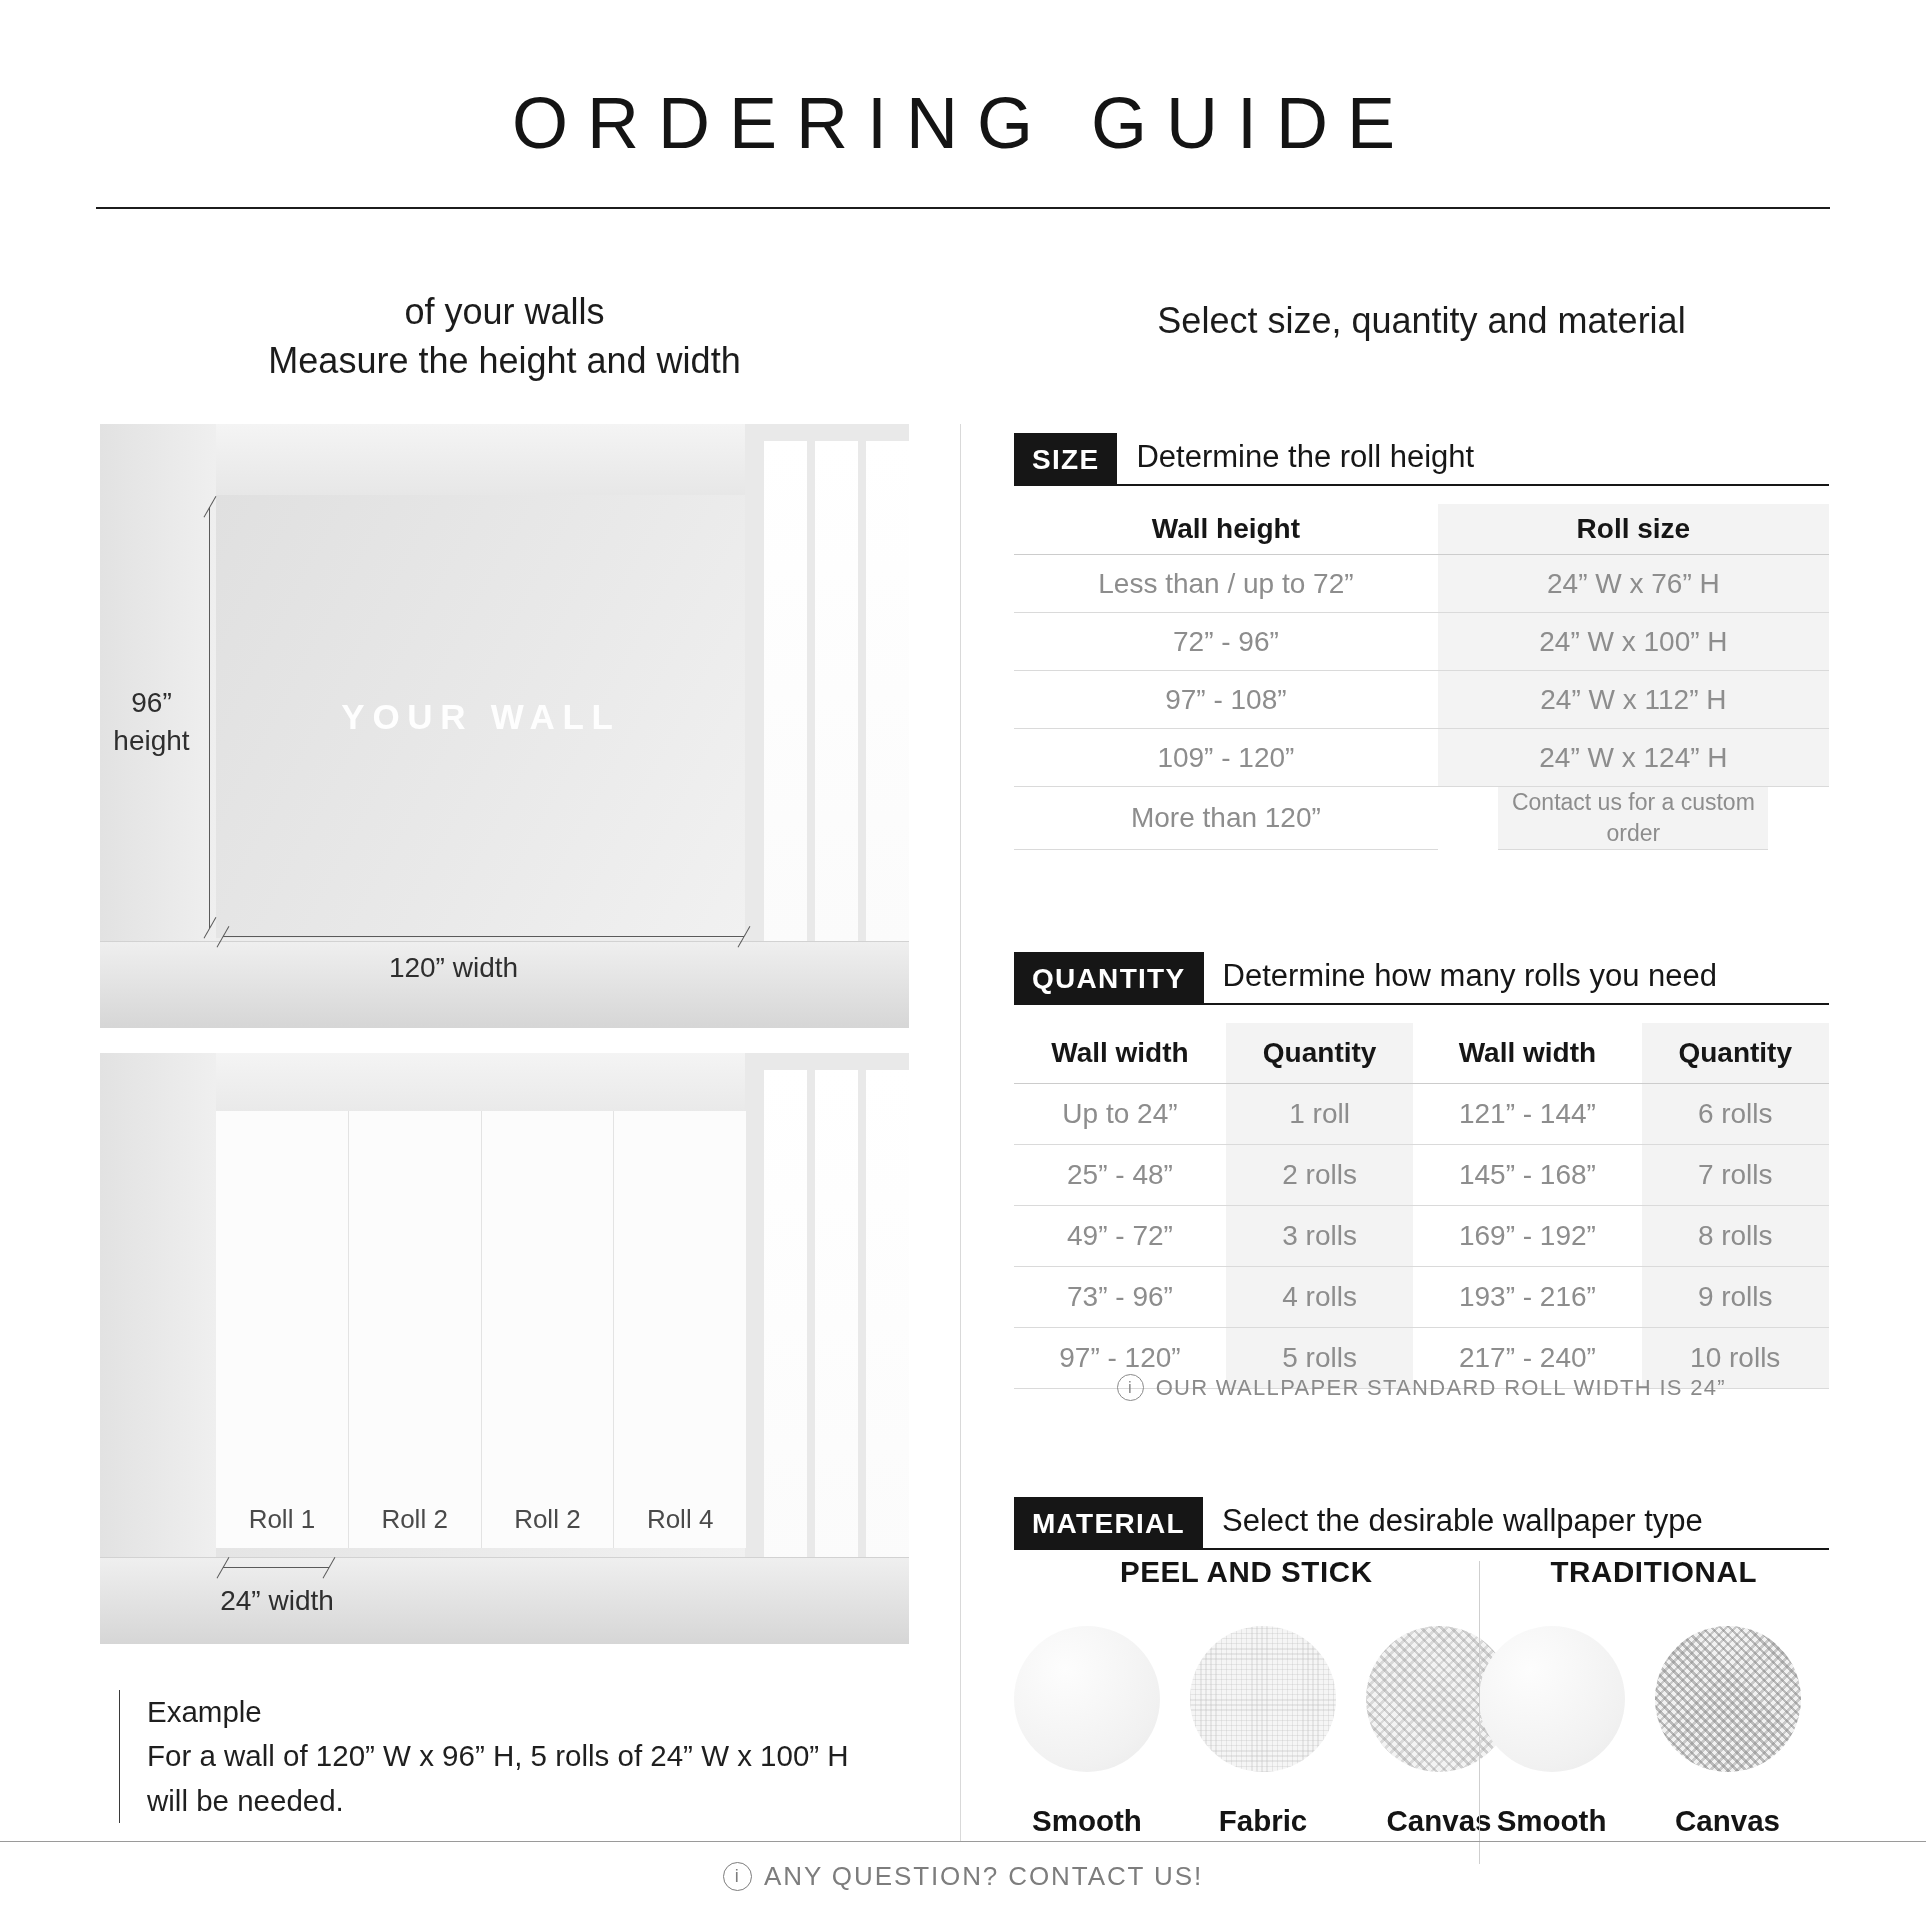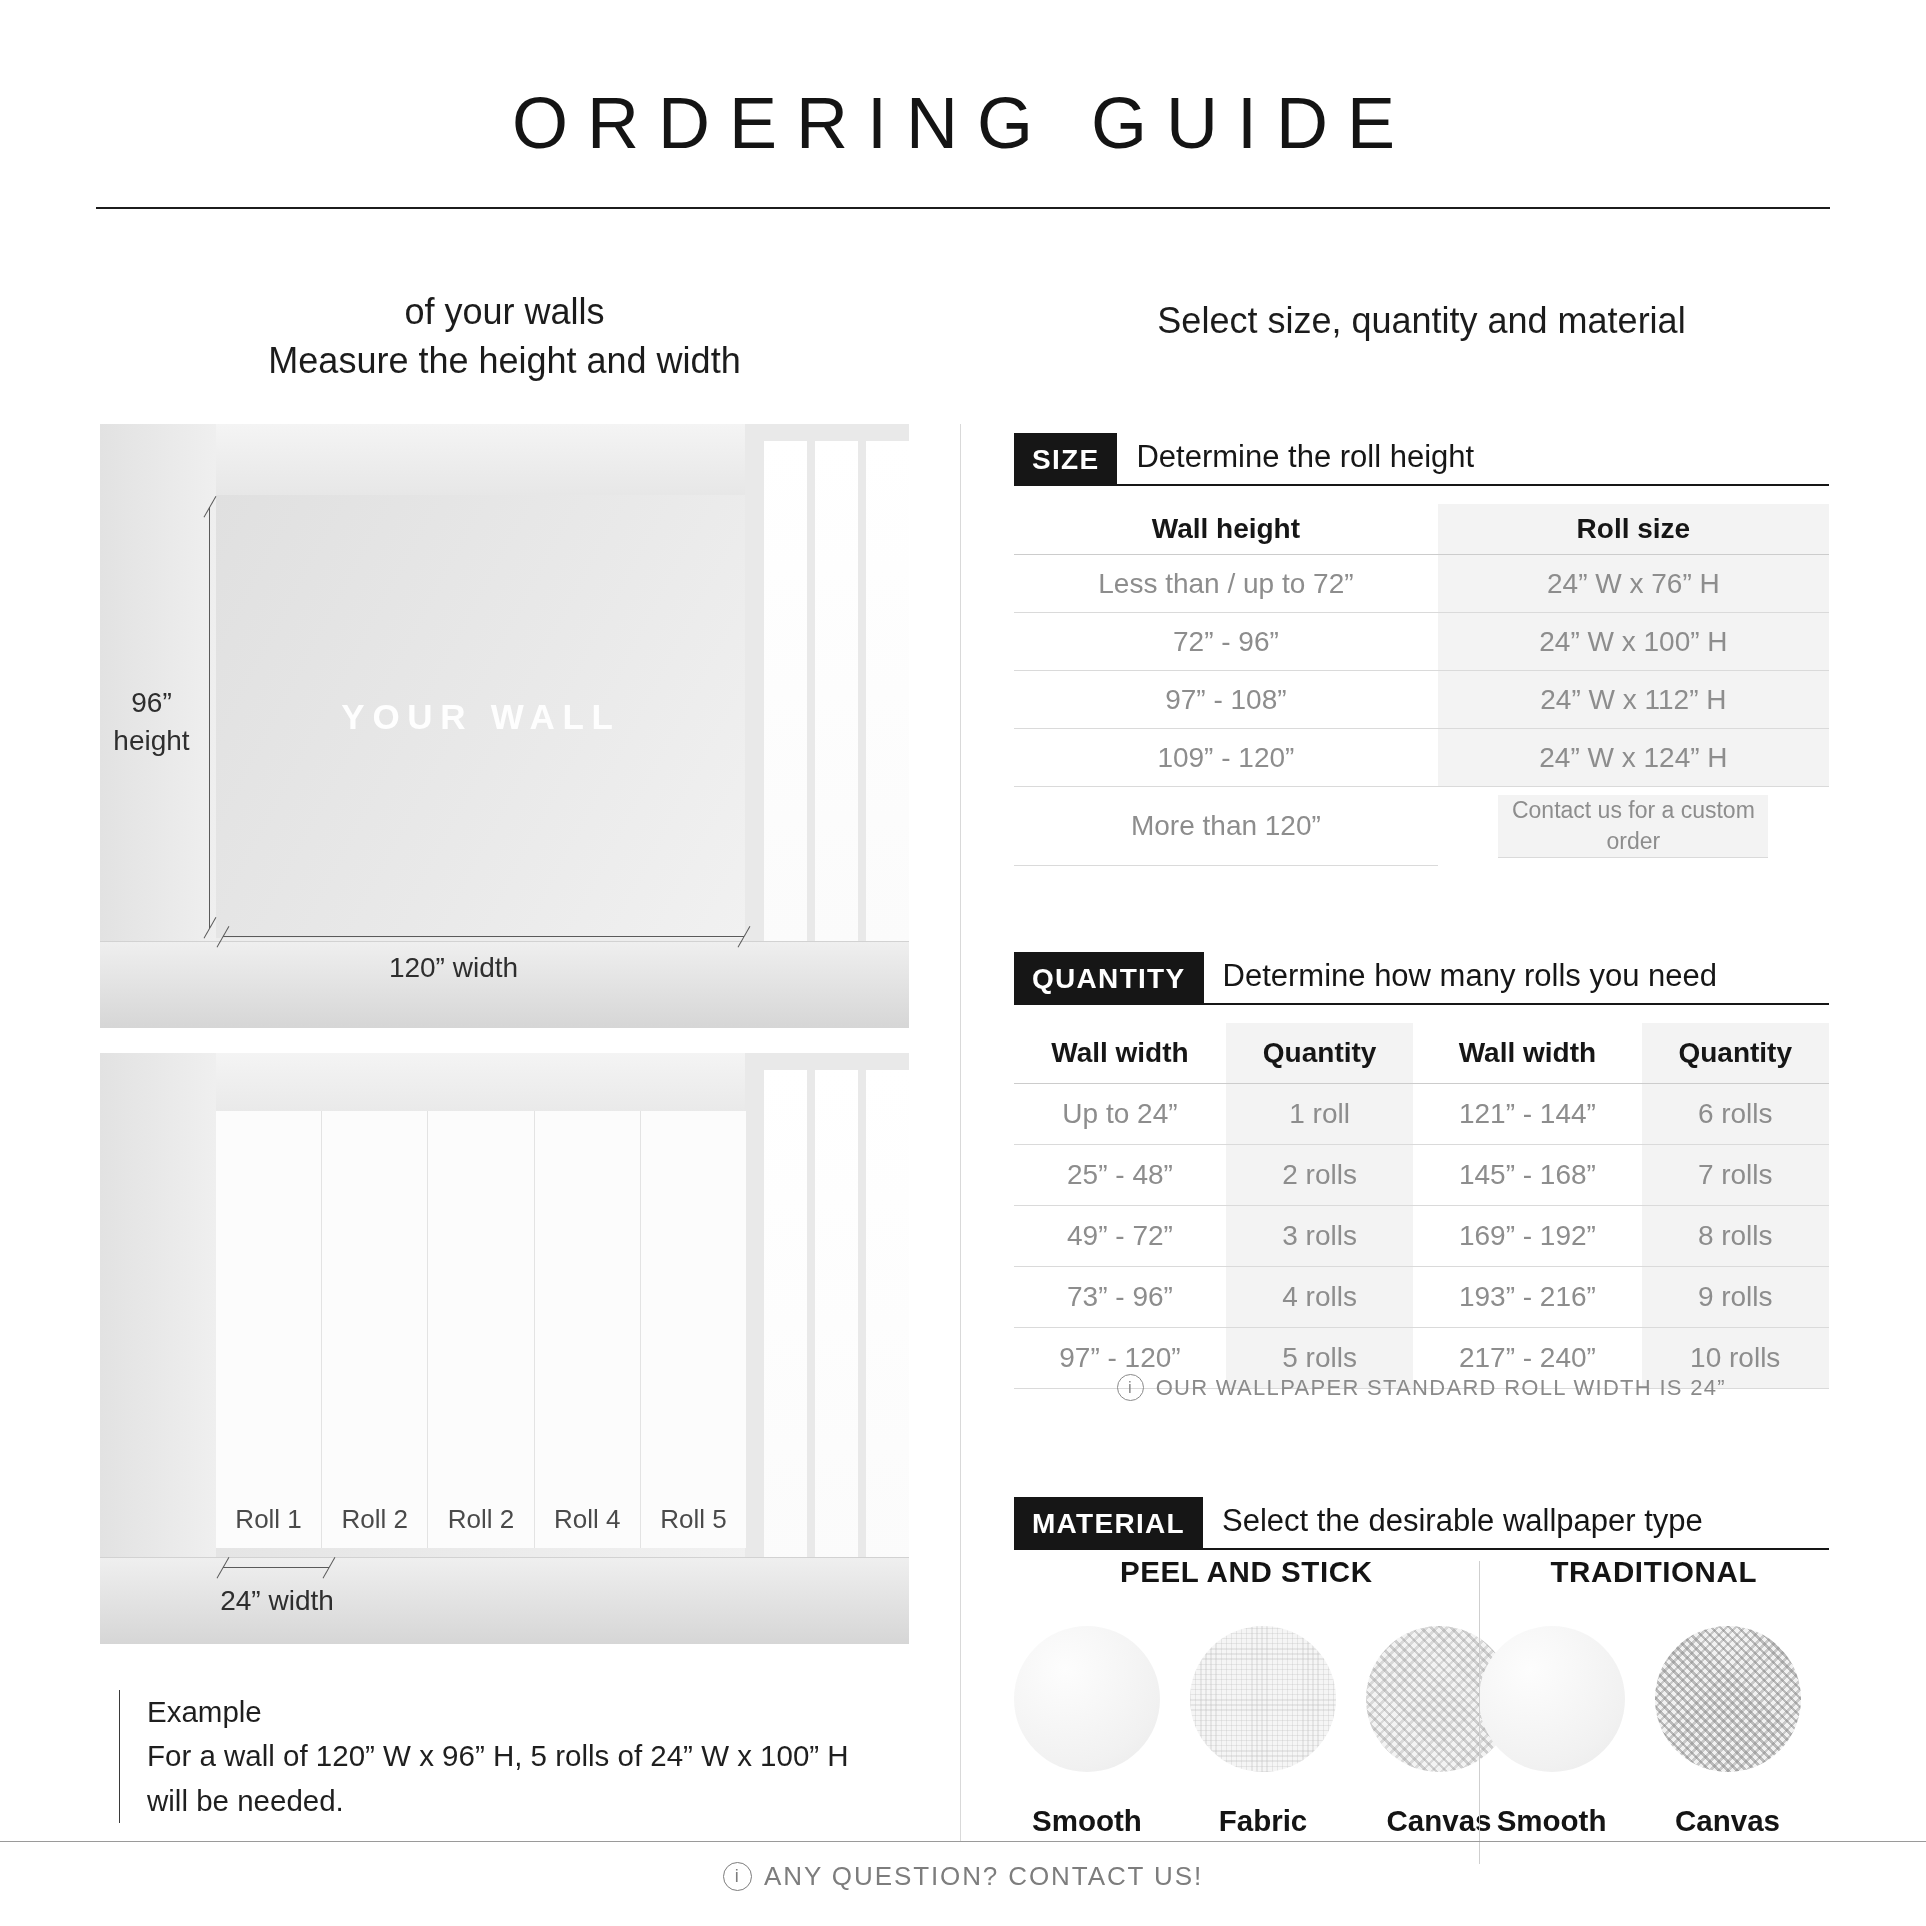--- a/index.html
+++ b/index.html
@@ -173,23 +173,20 @@
       </div>
       <div class="roll-panel">
         <span class="roll-label">Roll 2</span>
       </div>
       <div class="roll-panel">
         <span class="roll-label">Roll 2</span>
       </div>
       <div class="roll-panel">
         <span class="roll-label">Roll 4</span>
       </div>
-      <div class="roll-panel">
-        <span class="roll-label">Roll 5</span>
-      </div>
     </div>
     <div class="room-floor"></div>
     <div class="dim-h dim-h-2">
       <i class="tick t-a"></i>
       <i class="tick t-b"></i>
     </div>
     <div class="dim-label width-label-2">24” width</div>
   </div>
 
   <div class="example">
@@ -210,21 +207,21 @@
       <div class="cell hdr shade">Roll size</div>
       <div class="cell">Less than / up to 72”</div>
       <div class="cell shade">24” W x 76” H</div>
       <div class="cell">72” - 96”</div>
       <div class="cell shade">24” W x 100” H</div>
       <div class="cell">97” - 108”</div>
       <div class="cell shade">24” W x 112” H</div>
       <div class="cell">109” - 120”</div>
       <div class="cell shade">24” W x 124” H</div>
       <div class="cell">More than 120”</div>
-      <div class="cell shade small" style="max-width:270px; margin:8px auto; width:100%;">Contact us for a custom order</div>
+      <div class="cell shade small" style="max-width:270px; margin:0 auto; width:100%;">Contact us for a custom order</div>
     </div>
   </div>
 
   <div class="section quantity-section">
     <div class="section-header">
       <span class="badge">QUANTITY</span>
       <span class="section-sub">Determine how many rolls you need</span>
     </div>
     <div class="tbl qty-tbl">
       <div class="cell hdr">Wall width</div>

